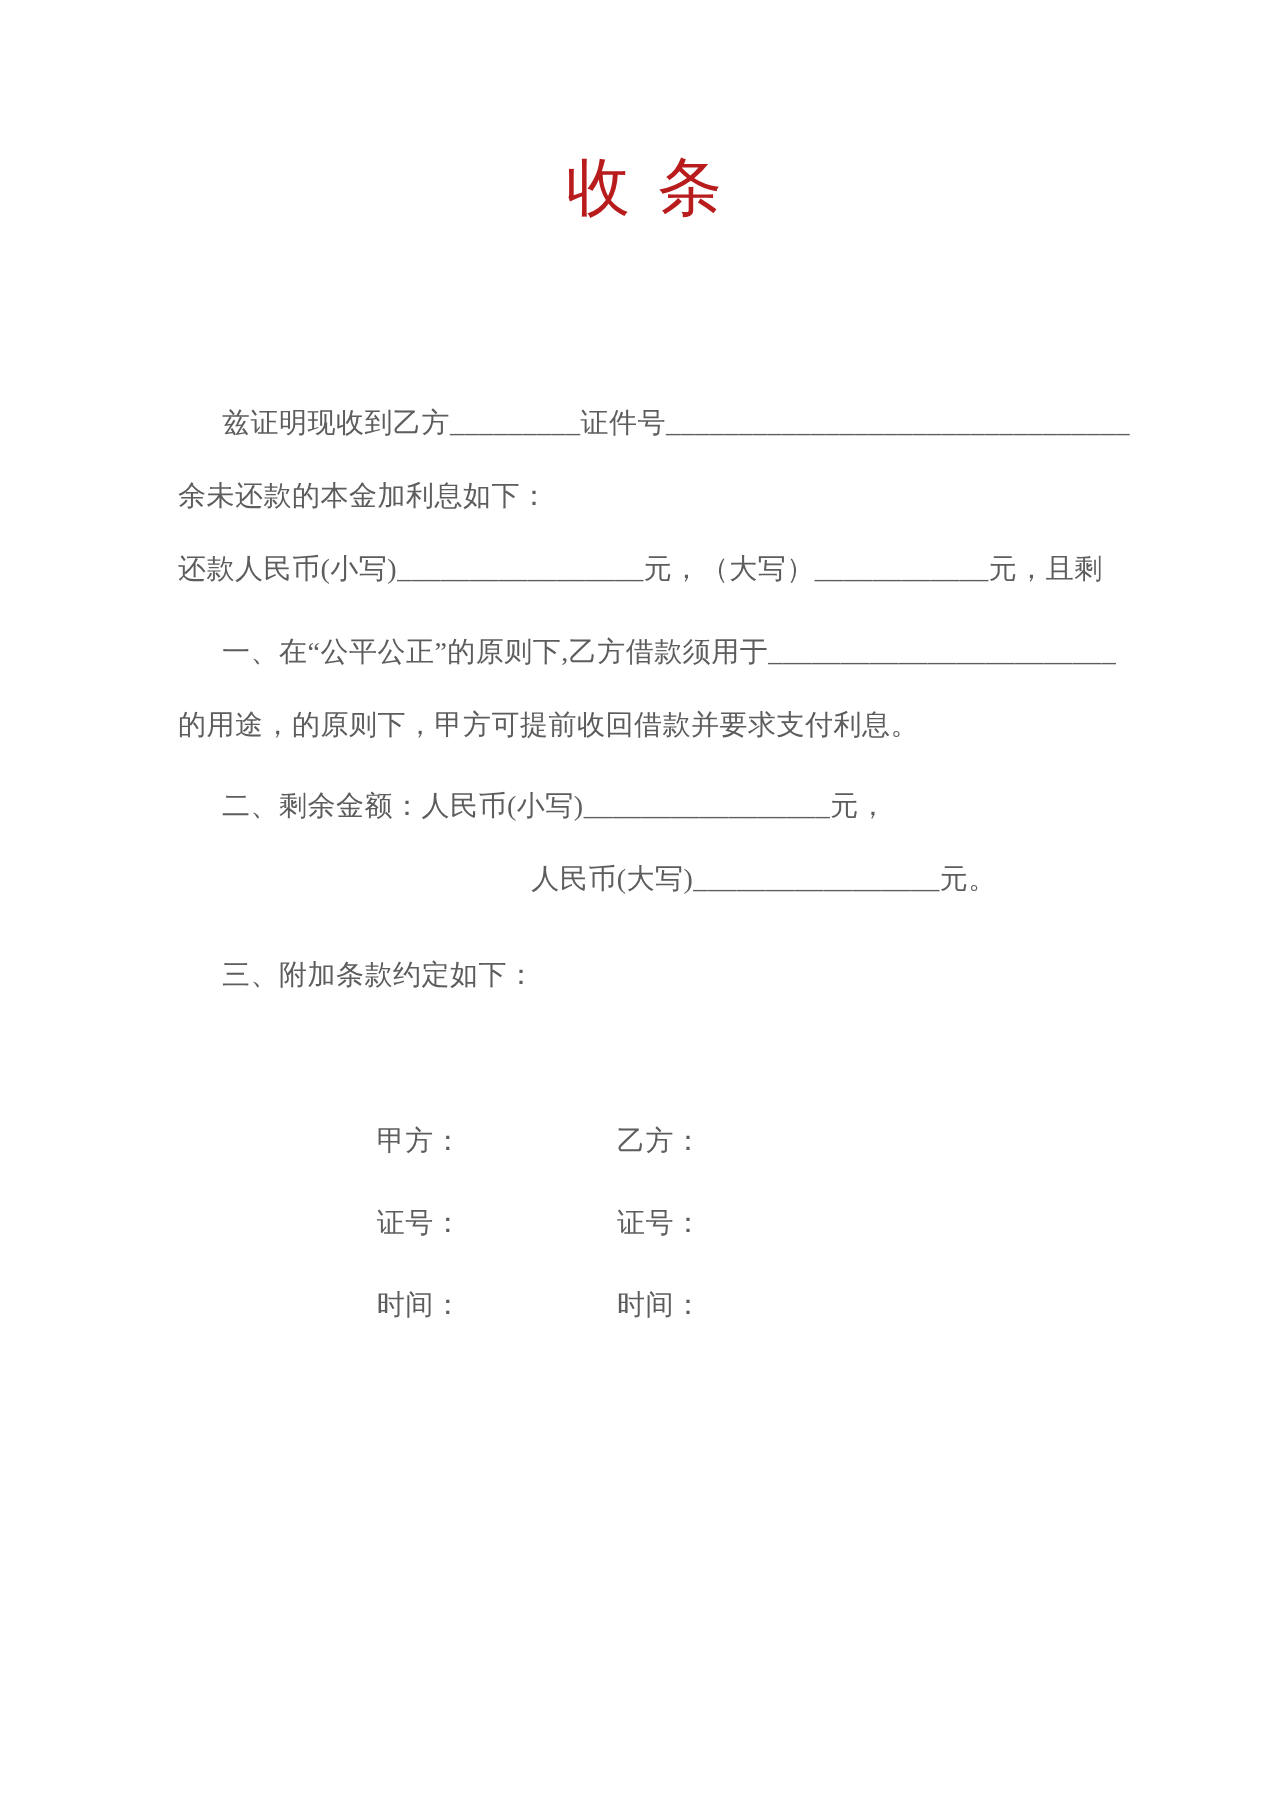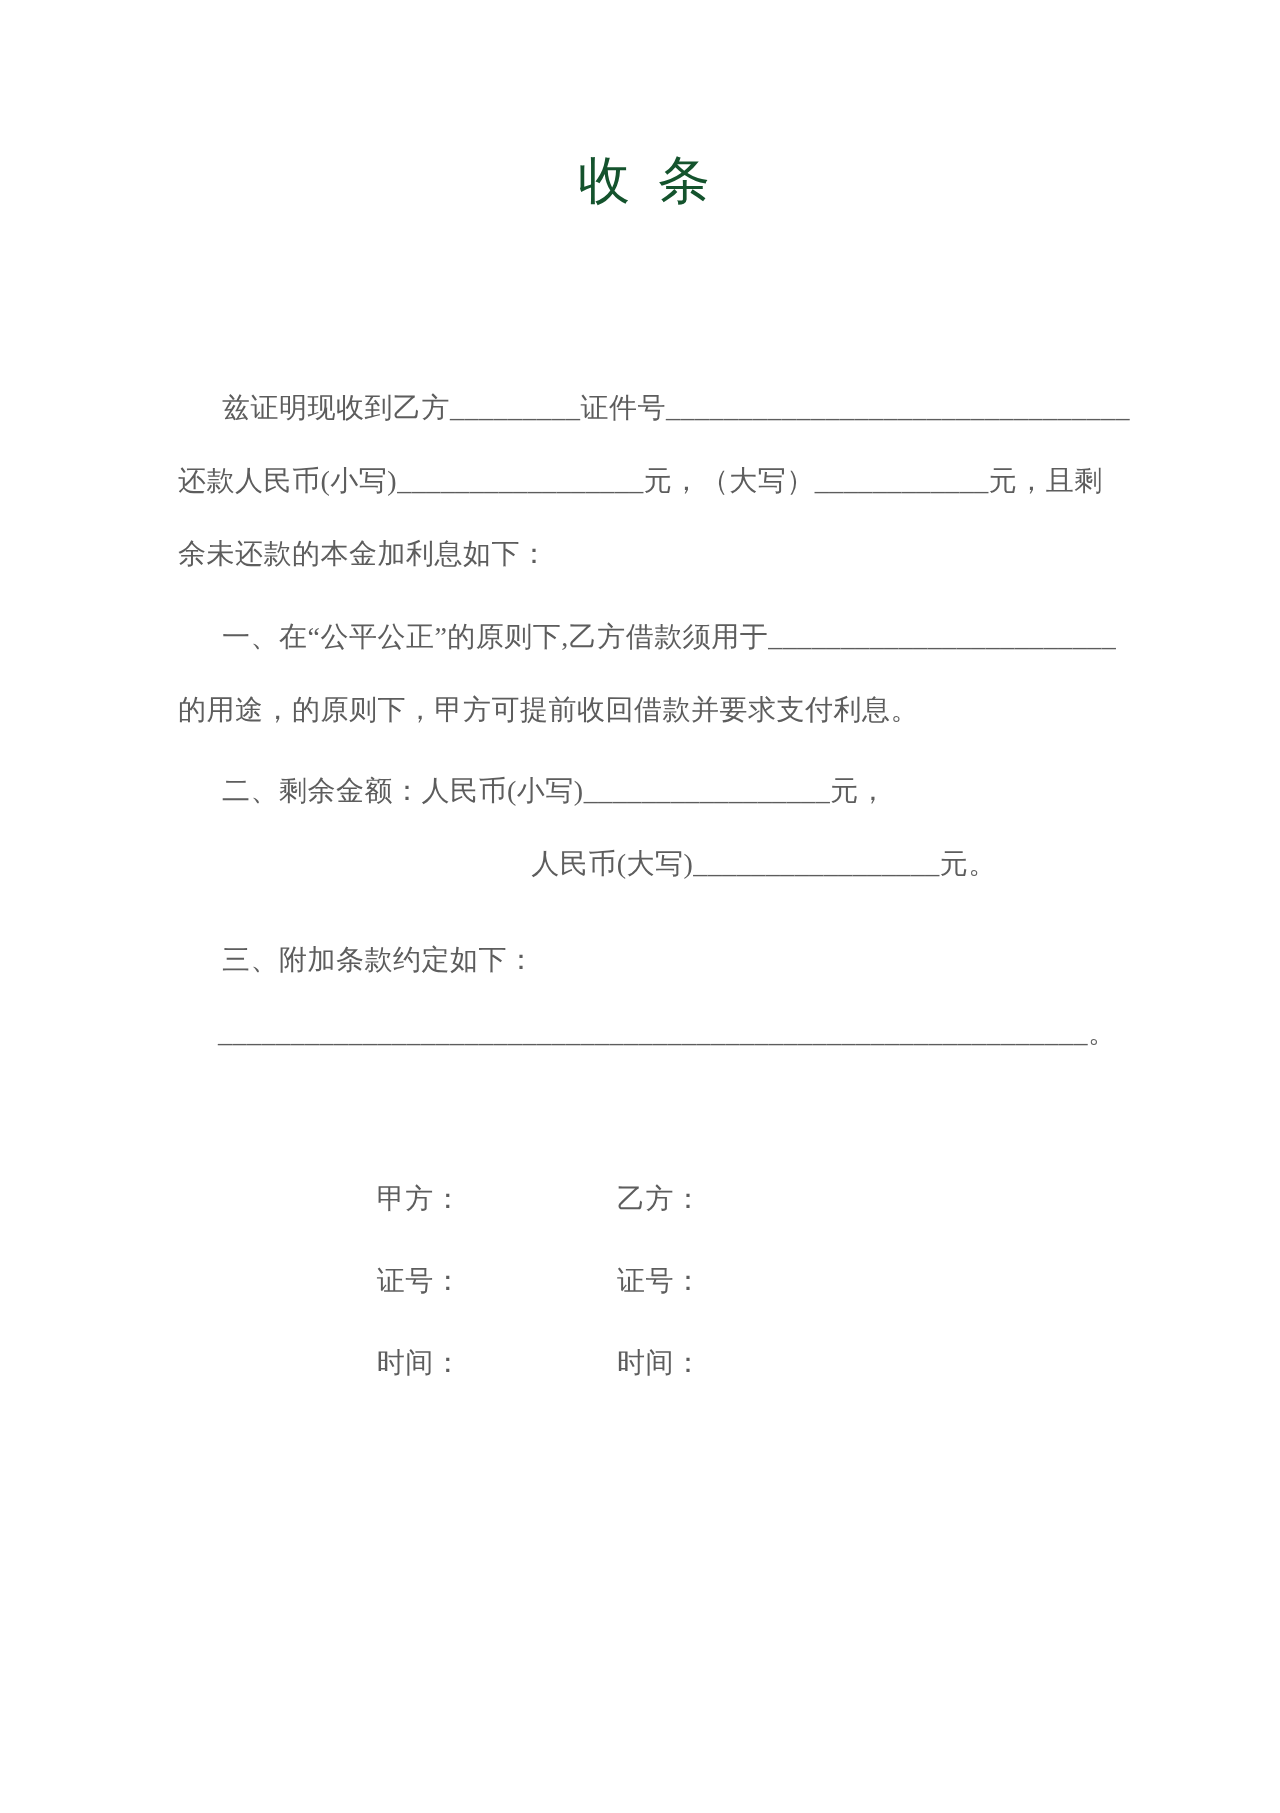--- a/index.html
+++ b/index.html
@@ -19,25 +19,25 @@
     width: 1280px;
     height: 1813px;
     padding: 0 170px 0 178px;
     background: #ffffff;
   }
   .doc-title {
     margin: 0;
     padding-top: 148px;
     padding-left: 28px; 
     text-align: center;
-    font-size: 52px;
+    font-size: 64px;
     font-weight: 500;
     letter-spacing: 28px;
     line-height: 1.25;
-    color: #14532d;
+    color: #b91c1c;
   }
   .body-text {
     margin-top: 158px;
   }
   .line {
     font-size: 28px;
     line-height: 73px;
     white-space: pre;
     letter-spacing: 0.5px;
   }
@@ -78,37 +78,36 @@
 <body>
 
 <div class="page">
 
   <h1 class="doc-title">收条</h1>
 
   <div class="body-text">
 
     <div class="para">
       <div class="line indent">兹证明现收到乙方_________证件号________________________________</div>
+      <div class="line">余未还款的本金加利息如下：</div>
       <div class="line">还款人民币(小写)_________________元，（大写）____________元，且剩</div>
-      <div class="line">余未还款的本金加利息如下：</div>
     </div>
 
     <div class="para sec1">
       <div class="line indent">一、在“公平公正”的原则下,乙方借款须用于________________________</div>
       <div class="line">的用途，的原则下，甲方可提前收回借款并要求支付利息。</div>
     </div>
 
     <div class="para sec2">
       <div class="line indent">二、剩余金额：人民币(小写)_________________元，</div>
       <div class="line hang">人民币(大写)_________________元。</div>
     </div>
 
     <div class="para sec3">
       <div class="line indent">三、附加条款约定如下：</div>
-      <div class="line indent-sm">____________________________________________________________。</div>
     </div>
 
   </div>
 
   <div class="signatures">
     <div class="sig-row">
       <div class="sig-cell">甲方：</div>
       <div class="sig-cell right">乙方：</div>
     </div>
     <div class="sig-row">

